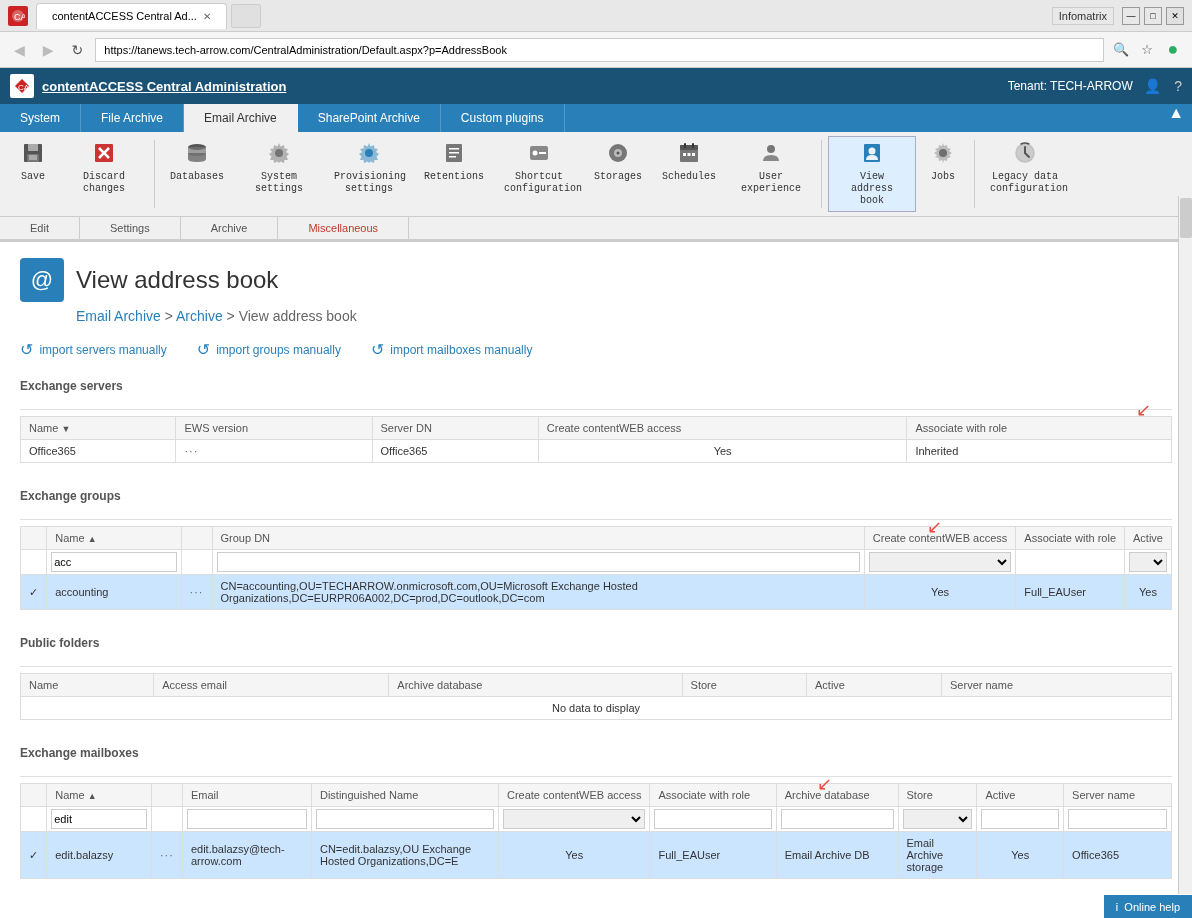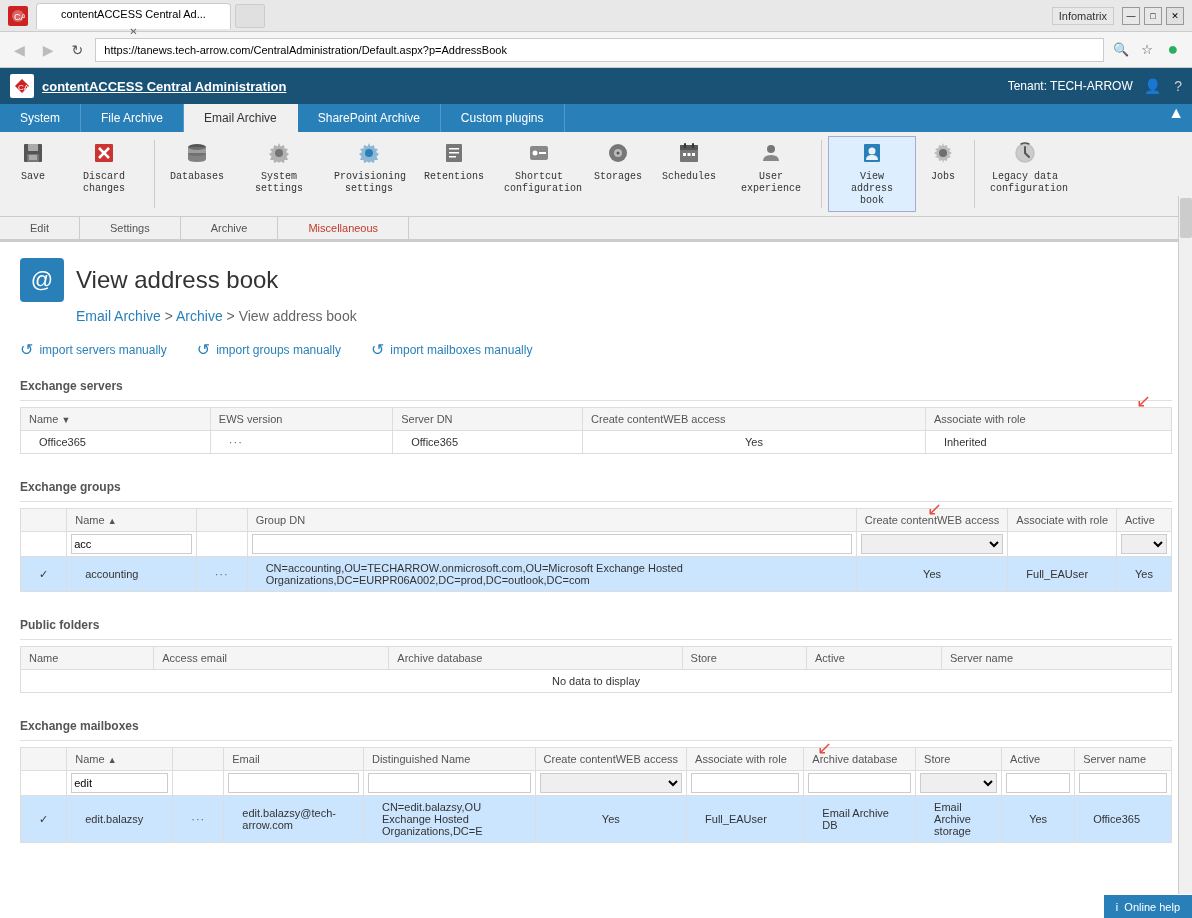--- a/index.html
+++ b/index.html
@@ -1,20 +1,20 @@
 <!DOCTYPE html>
 <html><head>
   <meta charset="utf-8">
   <style>
     * { box-sizing: border-box; margin: 0; padding: 0; }
     body { font-family: 'Segoe UI', Arial, sans-serif; font-size: 12px; background: #f0f0f0; overflow: hidden; }
 
     
     .browser-titlebar { background: #e8e8e8; height: 32px; display: flex; align-items: center; padding: 0 8px; border-bottom: 1px solid #ccc; }
-    .browser-tab { background: white; border: 1px solid #ccc; border-bottom: none; border-radius: 4px 4px 0 0; padding: 4px 24px; font-size: 11px; display: flex; align-items: center; gap: 6px; height: 26px; flex-direction: column; }
+    .browser-tab { background: white; border: 1px solid #ccc; border-bottom: none; border-radius: 4px 4px 0 0; padding: 4px 15px; font-size: 11px; display: flex; align-items: center; gap: 6px; height: 26px; }
     .browser-tab-close { color: #666; font-size: 10px; cursor: pointer; }
     .infomatrix-label { margin-left: auto; font-size: 11px; color: #333; background: #e8e8e8; padding: 2px 6px; border: 1px solid #ccc; }
     .window-controls { display: flex; gap: 4px; margin-left: 8px; }
     .window-btn { width: 18px; height: 18px; border: 1px solid #999; background: #e8e8e8; font-size: 9px; display: flex; align-items: center; justify-content: center; cursor: pointer; }
 
     .browser-navbar { background: #f5f5f5; height: 36px; display: flex; align-items: center; padding: 0 8px; gap: 6px; border-bottom: 1px solid #ccc; }
     .nav-btn { background: none; border: none; font-size: 14px; cursor: pointer; color: #555; padding: 2px 6px; }
     .nav-btn:disabled { color: #bbb; }
     .address-bar { flex: 1; height: 24px; border: 1px solid #ccc; padding: 0 8px; font-size: 11px; background: white; }
     .nav-icons { display: flex; gap: 4px; }
@@ -54,24 +54,24 @@
     .page-header-icon { width: 44px; height: 44px; background: #2980b9; border-radius: 4px; display: flex; align-items: center; justify-content: center; color: white; font-size: 22px; }
     .page-header-title { font-size: 24px; font-weight: 300; color: #333; }
     .breadcrumb { font-size: 14px; color: #2980b9; margin-left: 56px; margin-bottom: 16px; }
     .breadcrumb span { color: #666; }
 
     
     .import-row { display: flex; align-items: center; gap: 30px; margin-bottom: 20px; }
     .import-btn { display: flex; align-items: center; gap: 6px; color: #2980b9; cursor: pointer; font-size: 12px; text-decoration: none; }
 
     
-    .section-title { font-size: 12px; color: #555; font-weight: bold; margin-bottom: 6px; border-bottom: 1px solid #e0e0e0; padding-bottom: 7px; }
+    .section-title { font-size: 12px; color: #555; font-weight: bold; margin-bottom: 6px; border-bottom: 1px solid #e0e0e0; padding-bottom: 16px; }
     .data-table { width: 100%; border-collapse: collapse; margin-bottom: 16px; font-size: 11px; }
     .data-table th { background: #f5f5f5; border: 1px solid #ddd; padding: 5px 8px; text-align: left; font-weight: normal; color: #555; white-space: nowrap; }
-    .data-table td { border: 1px solid #ddd; padding: 5px 18px; color: #333; }
+    .data-table td { border: 1px solid #ddd; padding: 5px 8px; color: #333; }
     .data-table tr.selected td { background: #cce5ff; }
     .data-table .filter-row td { padding: 2px 4px; }
     .data-table .filter-row input, .data-table .filter-row select { width: 100%; height: 20px; border: 1px solid #ccc; font-size: 11px; padding: 0 2px; }
     .check-cell { width: 20px; text-align: center; background: #2980b9; color: white; }
     .more-btn { cursor: pointer; color: #666; letter-spacing: 1px; }
     .no-data { text-align: center; color: #666; padding: 16px; }
 
     
     .right-scrollbar { position: fixed; right: 0; top: 196px; bottom: 24px; width: 14px; background: #f0f0f0; border-left: 1px solid #ccc; }
     .scrollbar-thumb { width: 12px; height: 40px; background: #ccc; margin: 2px auto; border-radius: 2px; cursor: pointer; }

